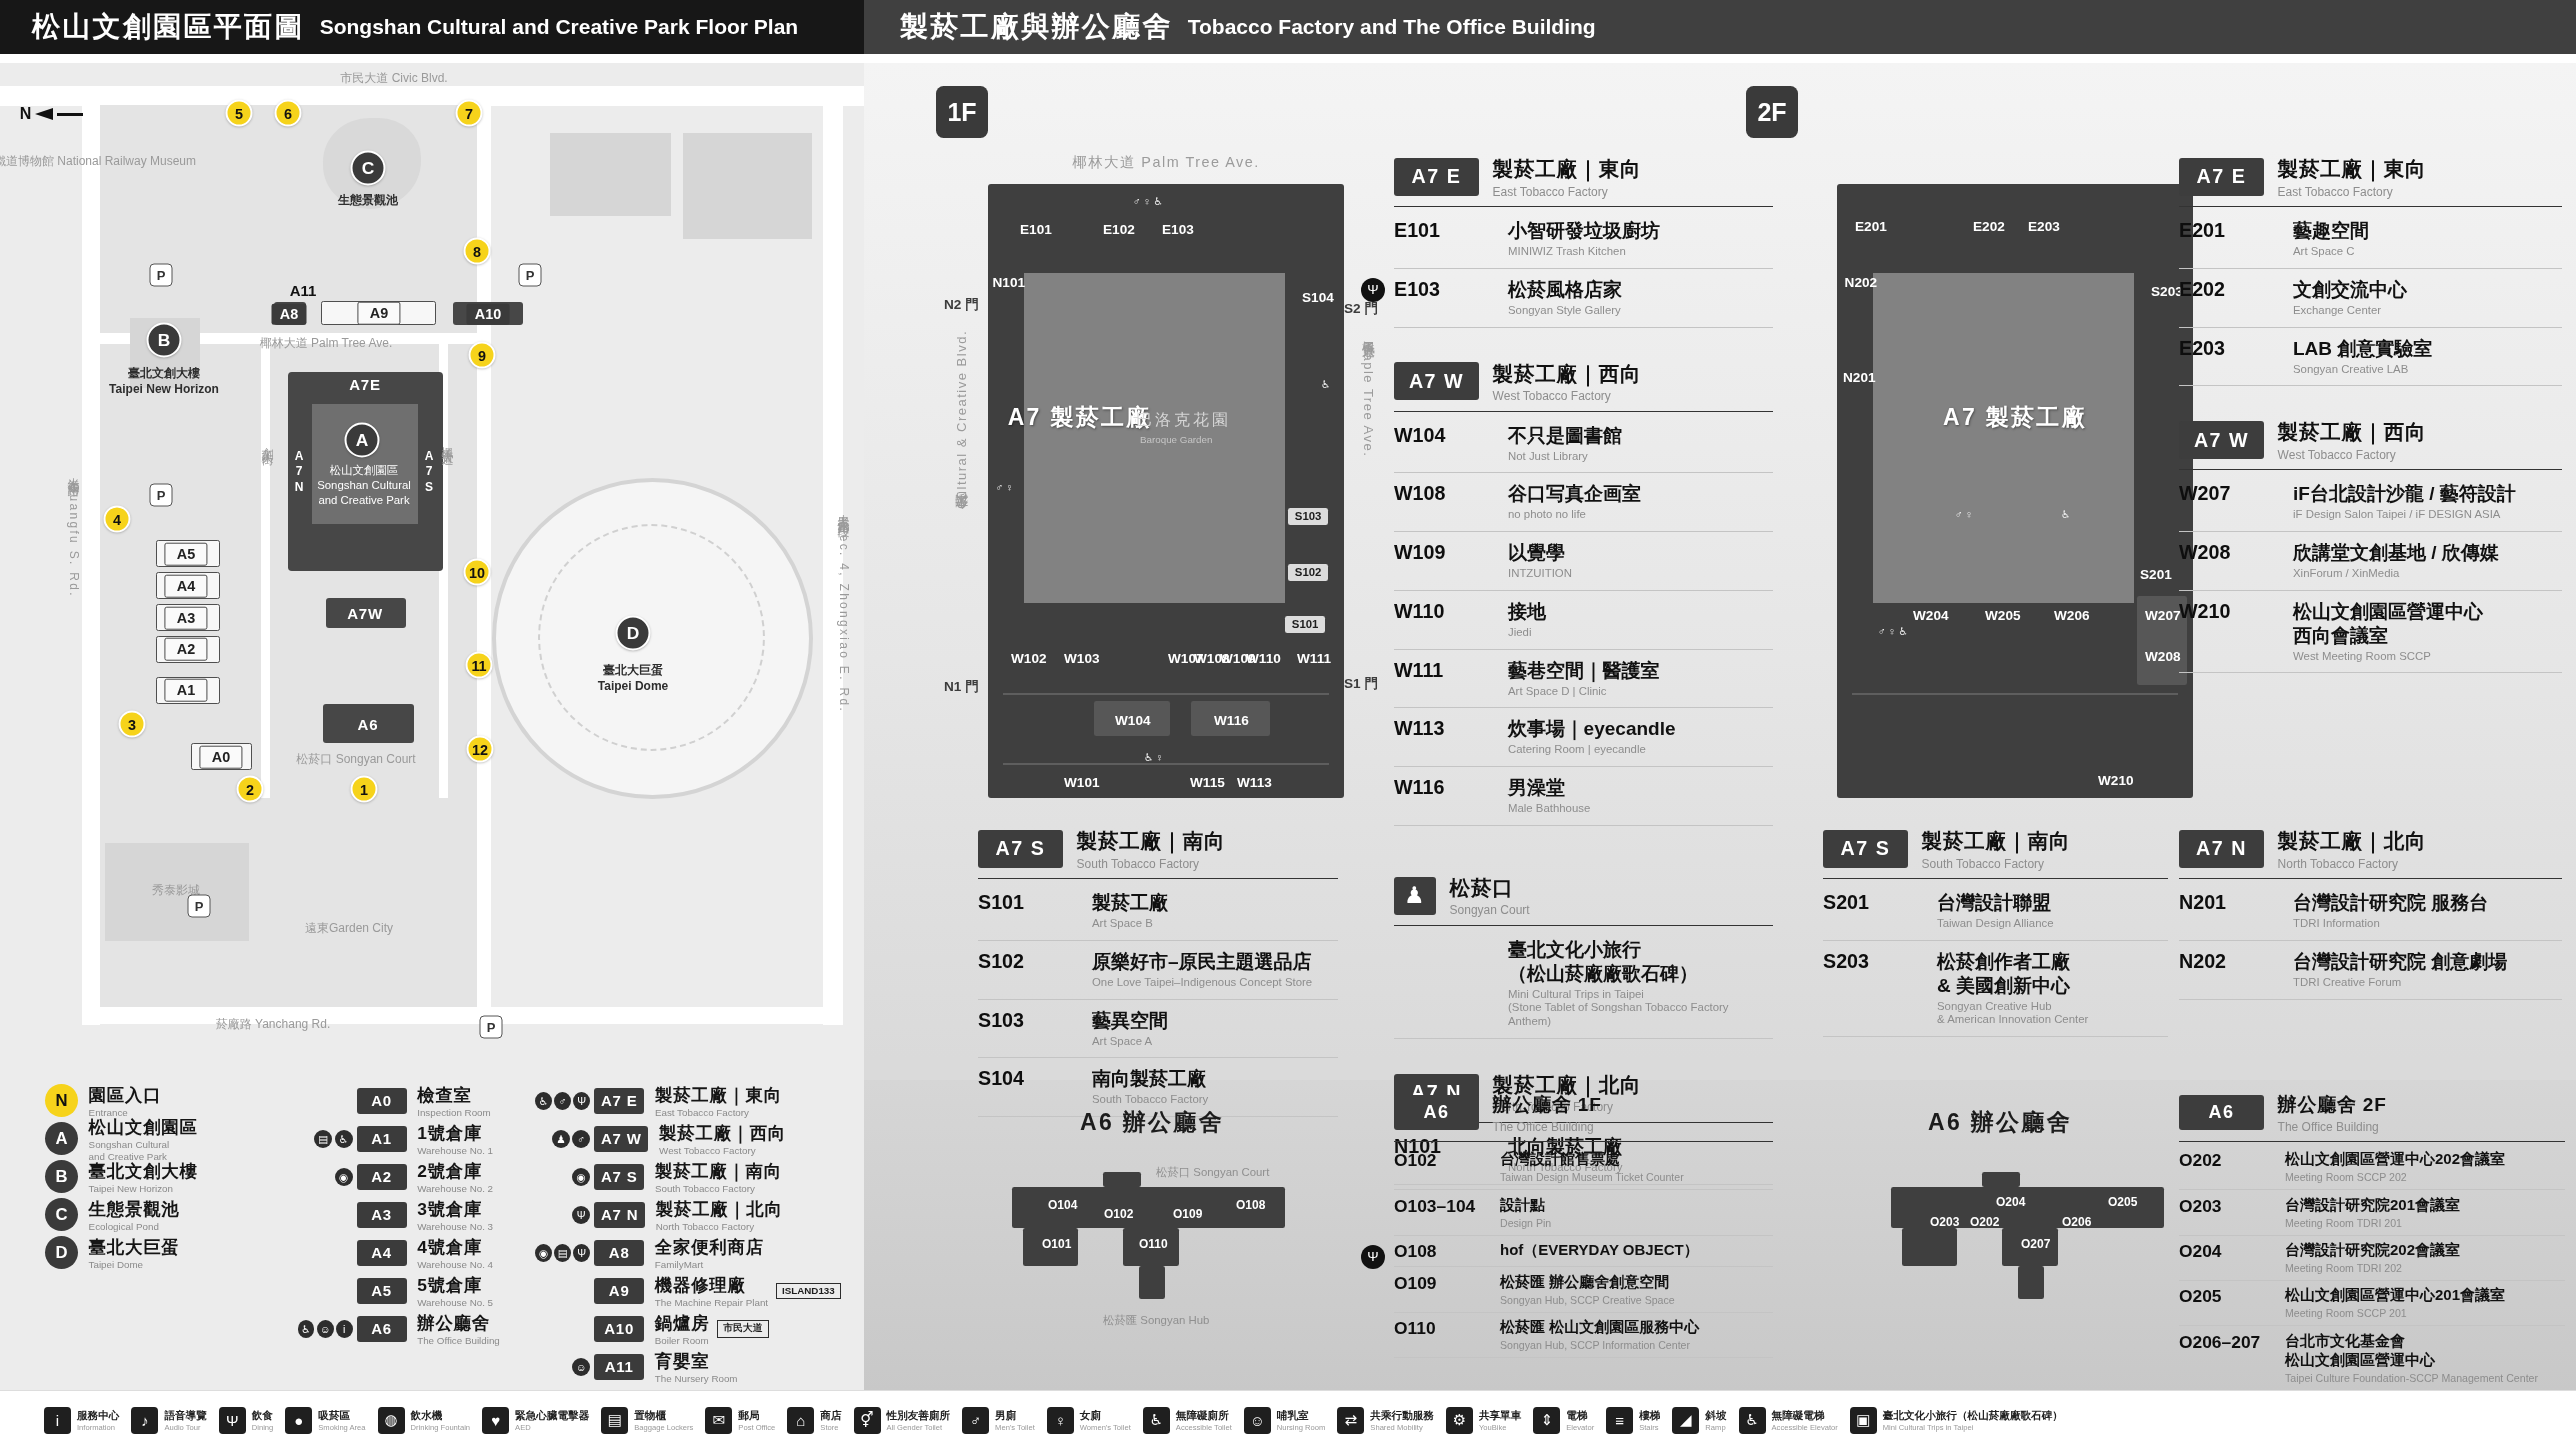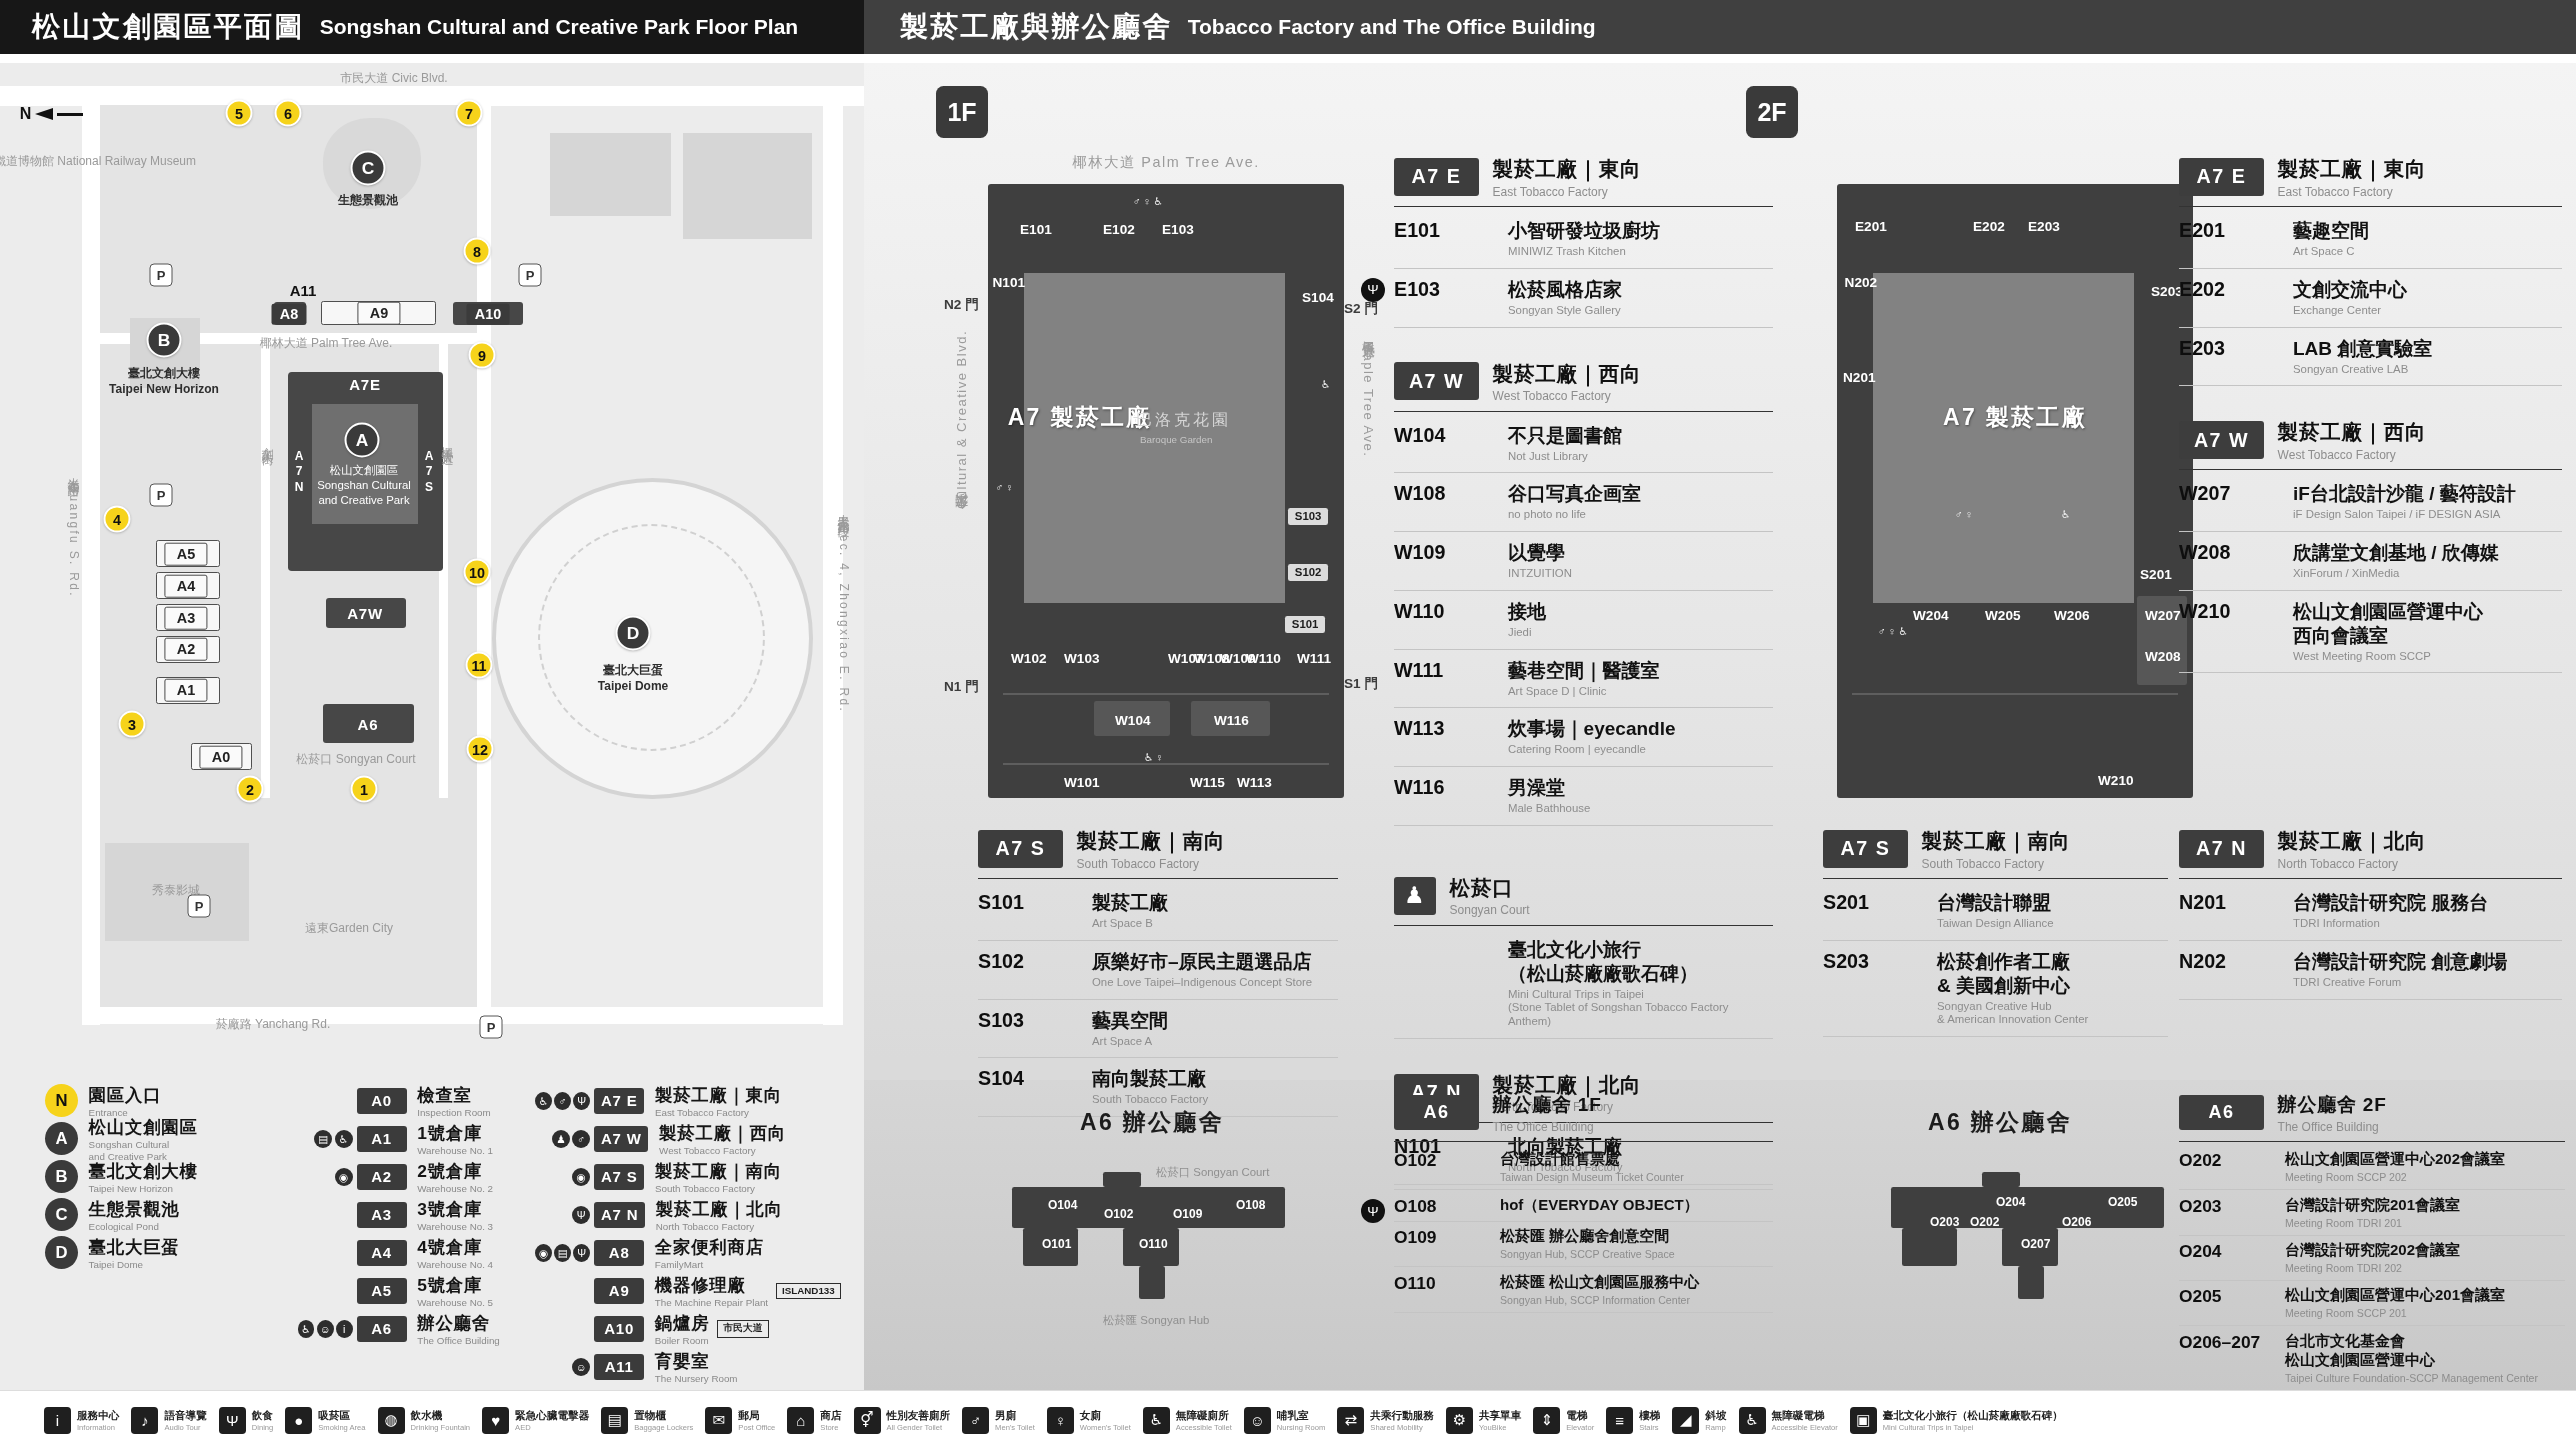--- a/index.html
+++ b/index.html
@@ -677,20 +677,27 @@
           </div>
         </div>
         <div class="room-row">
           <div class="room-code">O102</div>
           <div class="room-names">
             <div class="room-zh">台灣設計館售票處</div>
             <div class="room-en">Taiwan Design Museum Ticket Counter</div>
           </div>
         </div>
         <div class="room-row">
+          <div class="room-code">O103–104</div>
+          <div class="room-names">
+            <div class="room-zh">設計點</div>
+            <div class="room-en">Design Pin</div>
+          </div>
+        </div>
+        <div class="room-row">
           <div class="row-ic">Ψ</div>
           <div class="room-code">O108</div>
           <div class="room-names">
             <div class="room-zh">hof（EVERYDAY OBJECT）</div>
           </div>
         </div>
         <div class="room-row">
           <div class="room-code">O109</div>
           <div class="room-names">
             <div class="room-zh">松菸匯 辦公廳舍創意空間</div>

